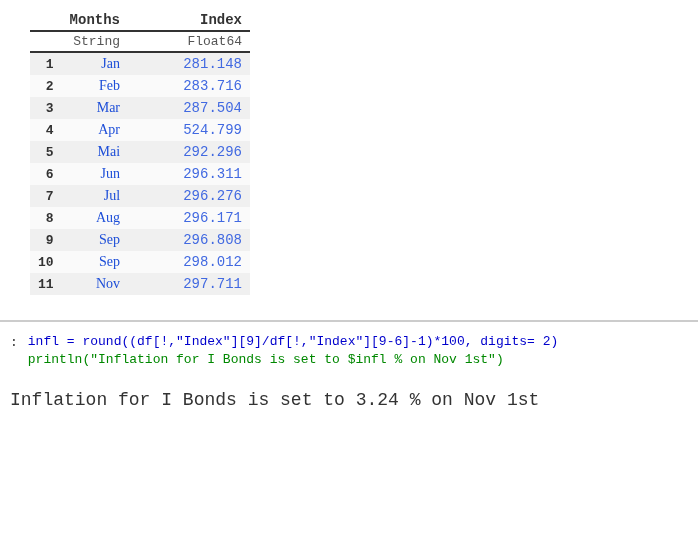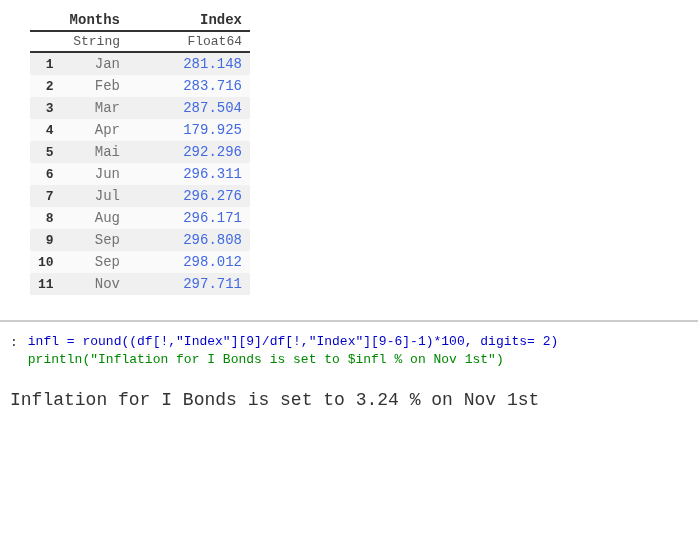--- a/index.html
+++ b/index.html
@@ -76,23 +76,24 @@
 
     tbody td:first-child {
       text-align: right;
       color: #333;
       font-weight: bold;
       font-size: 13px;
       width: 30px;
     }
 
     tbody td.month {
-      color: #737373;
+      color: #1d4ed8;
       text-align: right;
       width: 45px;
+      font-family: Liberation Serif, serif;
     }
 
     tbody td.index-val {
       color: #4169e1;
       text-align: right;
     }
 
     .code-section {
       margin-top: 15px;
       border-top: 2px solid #ccc;
@@ -164,21 +165,21 @@
           <td class="index-val">283.716</td>
         </tr>
         <tr>
           <td>3</td>
           <td class="month">Mar</td>
           <td class="index-val">287.504</td>
         </tr>
         <tr>
           <td>4</td>
           <td class="month">Apr</td>
-          <td class="index-val">179.925</td>
+          <td class="index-val">524.799</td>
         </tr>
         <tr>
           <td>5</td>
           <td class="month">Mai</td>
           <td class="index-val">292.296</td>
         </tr>
         <tr>
           <td>6</td>
           <td class="month">Jun</td>
           <td class="index-val">296.311</td>

